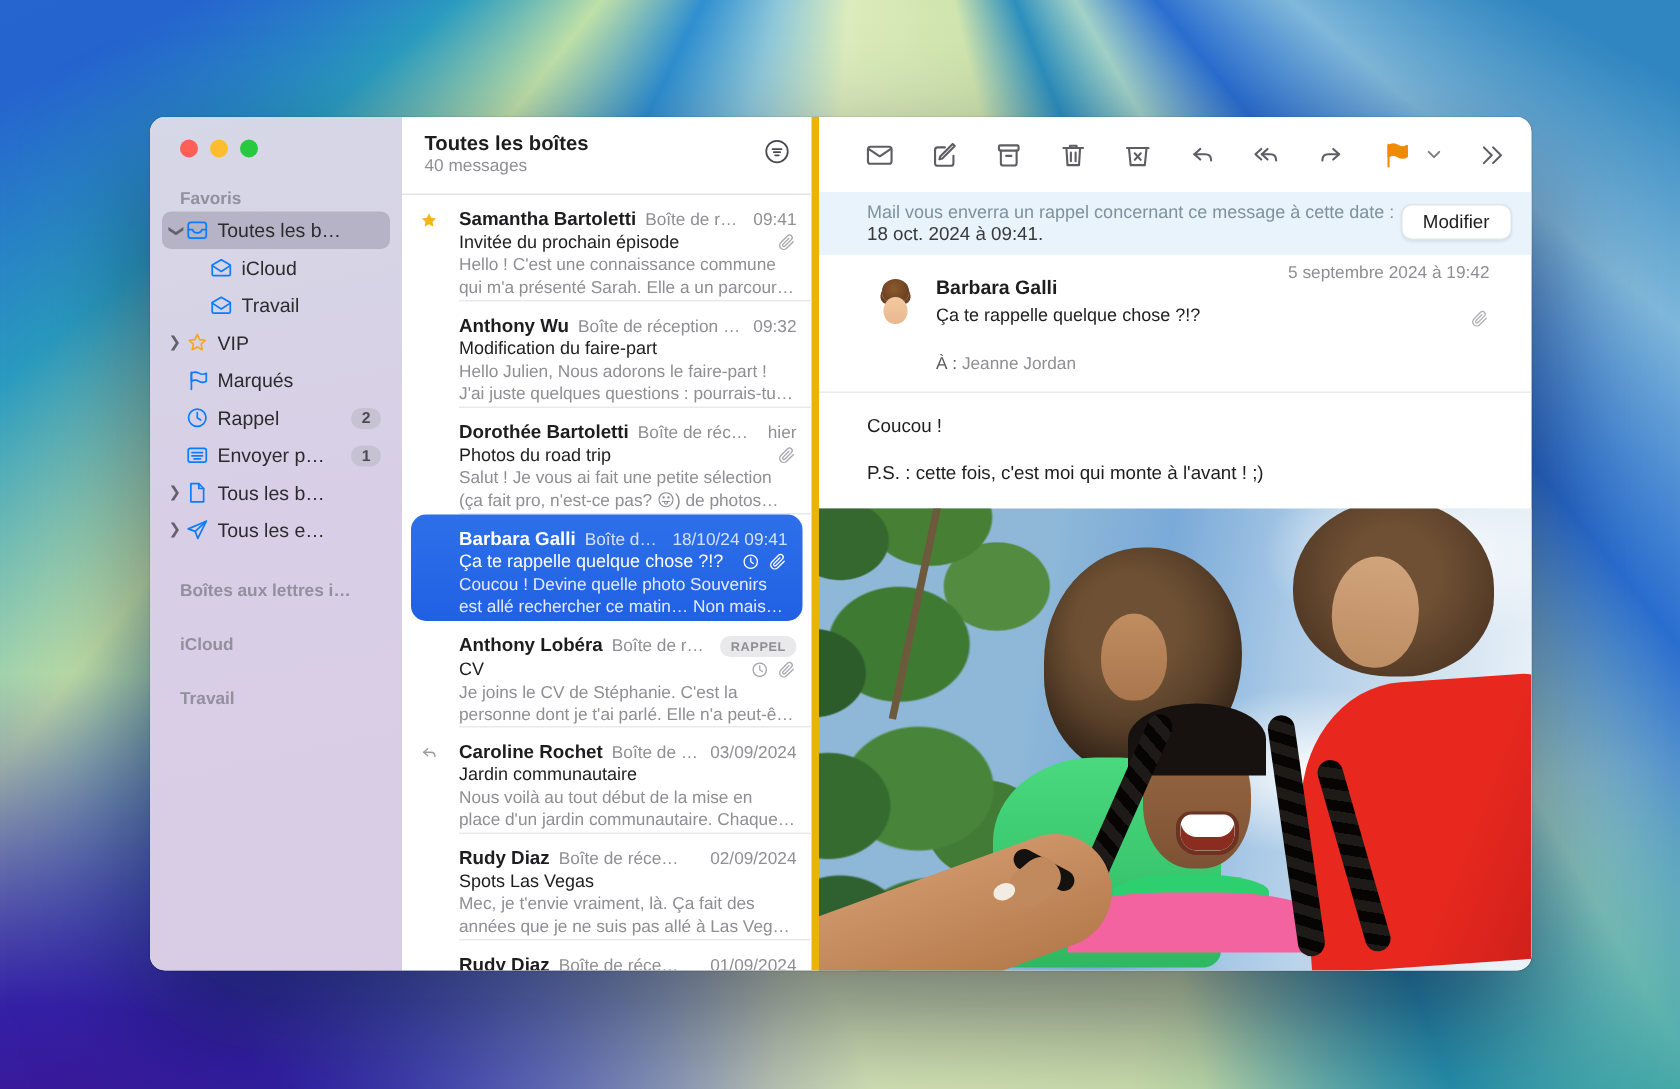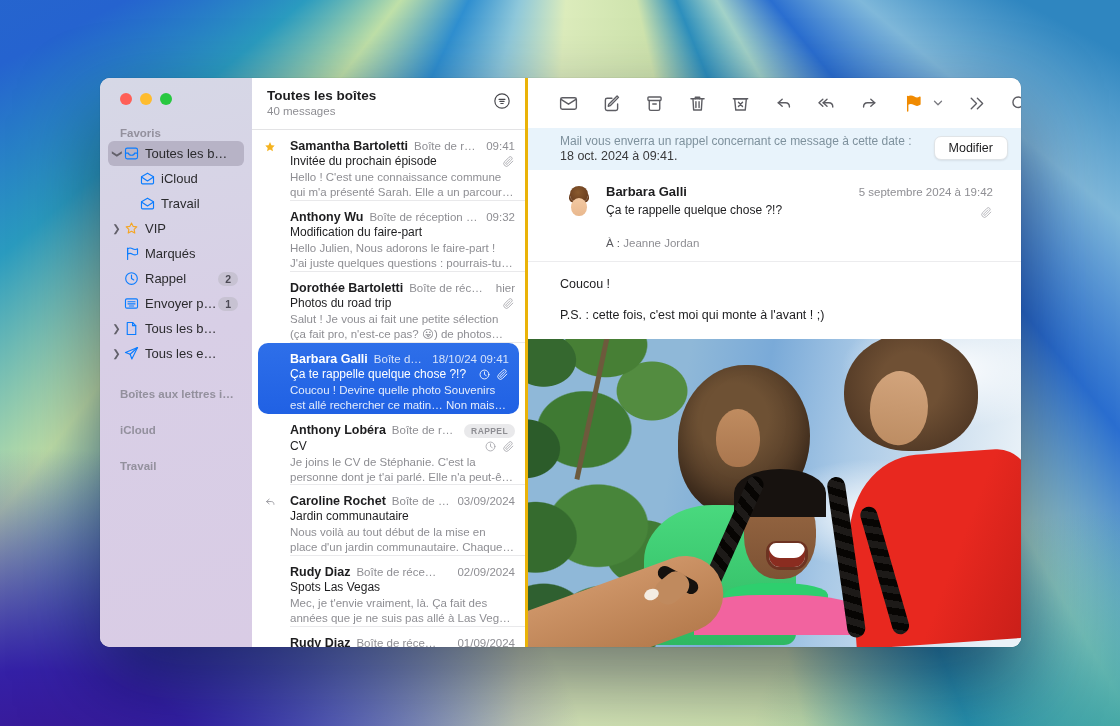--- a/index.html
+++ b/index.html
@@ -9,39 +9,39 @@
       radial-gradient(95% 85% at 3% 106%, #3a1692 0%, #3420a6 16%, rgba(52,32,166,0) 52%),
       radial-gradient(60% 55% at 103% 103%, rgba(28,150,150,.75) 0%, rgba(28,150,150,0) 60%),
       conic-gradient(from 0deg at 52% -32%,
         #2f86c0 118deg, #7fb8da 130deg, #2a6ed0 141deg, #a2d2c8 150deg,
         #2d8fbd 158deg, #cfe4ae 167deg, #dcecbc 184deg, #8fc8da 195deg,
         #2f8fd0 206deg, #bfe0a8 218deg, #2a9bbf 230deg, #2563cf 243deg, #2f86c0 360deg);}
   .window{position:absolute;left:100px;top:78px;width:921px;height:569px;border-radius:10px;
     display:flex;overflow:hidden;background:#fff;
     box-shadow:0 35px 80px rgba(5,5,40,.5), 0 0 1px rgba(0,0,0,.35)}
   
-  .sidebar{width:152px;flex:none;background:linear-gradient(168deg,#d6d8e6 0%,#d8cfe6 45%,#d9cce5 100%);position:relative}
+  .sidebar{width:168px;flex:none;background:linear-gradient(168deg,#d6d8e6 0%,#d8cfe6 45%,#d9cce5 100%);position:relative}
   .traffic{display:flex;gap:8px;padding:15px 0 0 20px}
   .tl{width:12px;height:12px;border-radius:50%}
   .tl.r{background:#ff5f57}.tl.y{background:#febc2e}.tl.g{background:#28c840}
   .sb-header{font-size:11.5px;font-weight:bold;color:#93909d;padding-left:20px;margin-top:21px;height:15px;line-height:15px;white-space:nowrap;overflow:hidden}
   .sb-header.later{}
   .sb-item{display:flex;align-items:center;height:25px;margin:0 8px;padding-left:2px;border-radius:6px;cursor:default;white-space:nowrap}
   .sb-item.sel{background:#b7b3c6}
   .sb-chev{width:13px;flex:none;color:#63616b;font-size:10px;text-align:center;line-height:10px}
   .sb-chev.down{transform:rotate(90deg)}
   .sb-item.ind{padding-left:18px}
   .ic{display:inline-block}
   .ic svg{display:block;width:100%;height:100%;fill:none;stroke:currentColor;stroke-width:1.6;stroke-linecap:round;stroke-linejoin:round}
   .sb-ic{width:17px;height:17px;color:#0a7cff;margin-right:5px;flex:none}
   .sb-ic.star{color:#f5a623}
   .sb-label{font-size:13px;color:#2b2b2e;overflow:hidden;text-overflow:ellipsis}
   .sb-badge{margin-left:auto;margin-right:6px;background:#c7c2d2;color:#4c4a55;font-size:10.5px;font-weight:bold;border-radius:9px;padding:1px 7px}
   
-  .listpane{width:273px;flex:none;background:#fff;border-right:3px solid #eab308;display:flex;flex-direction:column}
+  .listpane{width:273px;flex:none;background:#fff;border-right:5px solid #eab308;display:flex;flex-direction:column}
   .list-head{height:52px;flex:none;position:relative;border-bottom:1px solid #e3e3e5;padding:10px 0 0 15px;box-sizing:border-box}
   .list-title{font-size:13.5px;font-weight:bold;color:#1d1d1f}
   .list-count{font-size:11.5px;color:#8e8e93;margin-top:2px}
   .filter-btn{position:absolute;right:13px;top:13px;width:20px;height:20px;color:#48484d;cursor:pointer}
   .rows{flex:1;overflow:hidden}
   .row{position:relative;height:71px;box-sizing:border-box;padding:9px 10px 0 38px;cursor:default}
   .row:not(.sel)::after{content:"";position:absolute;left:38px;right:0;bottom:0;border-bottom:1px solid #e9e9eb}
   .gut{position:absolute;left:11px;top:10px;width:14px;height:14px}
   .gut.star{color:#f5b31f}
   .gut.reply{color:#9b9ba1}
@@ -74,21 +74,21 @@
   .msg-head{flex:none;position:relative;padding:14px 28px 12px 38px;border-bottom:1px solid #ececee}
   .avatar{position:absolute;left:36px;top:16px;width:30px;height:34px}
   .av-hair{position:absolute;left:6px;top:0;width:18px;height:16px;background:radial-gradient(circle at 45% 40%,#8a5a2e,#6b3f20 75%);border-radius:50% 50% 42% 42%;
     box-shadow:-3px 3px 0 -2px #6b3f20,3px 3px 0 -2px #6b3f20}
   .av-face{position:absolute;left:7px;top:12px;width:16px;height:18px;background:linear-gradient(#f3c9a2,#e9b88e);border-radius:50% 50% 48% 48%}
   .mh-text{margin-left:40px}
   .mh-name{font-size:13px;font-weight:bold;color:#1d1d1f}
   .mh-subj{font-size:12px;color:#1d1d1f;margin-top:4px}
   .mh-to{font-size:11.5px;margin-top:20px;color:#8e8e93}
   .mh-to .to-label{color:#59595e}
-  .mh-date{position:absolute;right:28px;top:16px;font-size:11.5px;color:#8e8e93}
+  .mh-date{position:absolute;right:28px;top:6px;font-size:11.5px;color:#8e8e93}
   .mh-clip{position:absolute;right:28px;top:36px;width:13px;height:13px;color:#aeaeb4}
   .msg-body{flex:none;padding:13px 30px 2px 32px;font-size:12.5px;line-height:1.45;color:#1d1d1f}
   .msg-body p{margin:0 0 13px}
   
   .photo{flex:1;position:relative;overflow:hidden;cursor:pointer;background:linear-gradient(100deg,#8fb8d8 30%,#7aaad8 45%,#a9c9e6 62%,#cfe0ef 80%,#eaf2f8 95%)}
   .photo *{position:absolute}
   .ph-cloud{background:radial-gradient(closest-side,rgba(255,255,255,.95),rgba(255,255,255,0))}
   .c1{right:30px;top:120px;width:230px;height:110px}
   .c2{right:-40px;top:-30px;width:220px;height:120px}
   .ph-trees{left:-25px;top:-25px;width:55%;height:125%;

